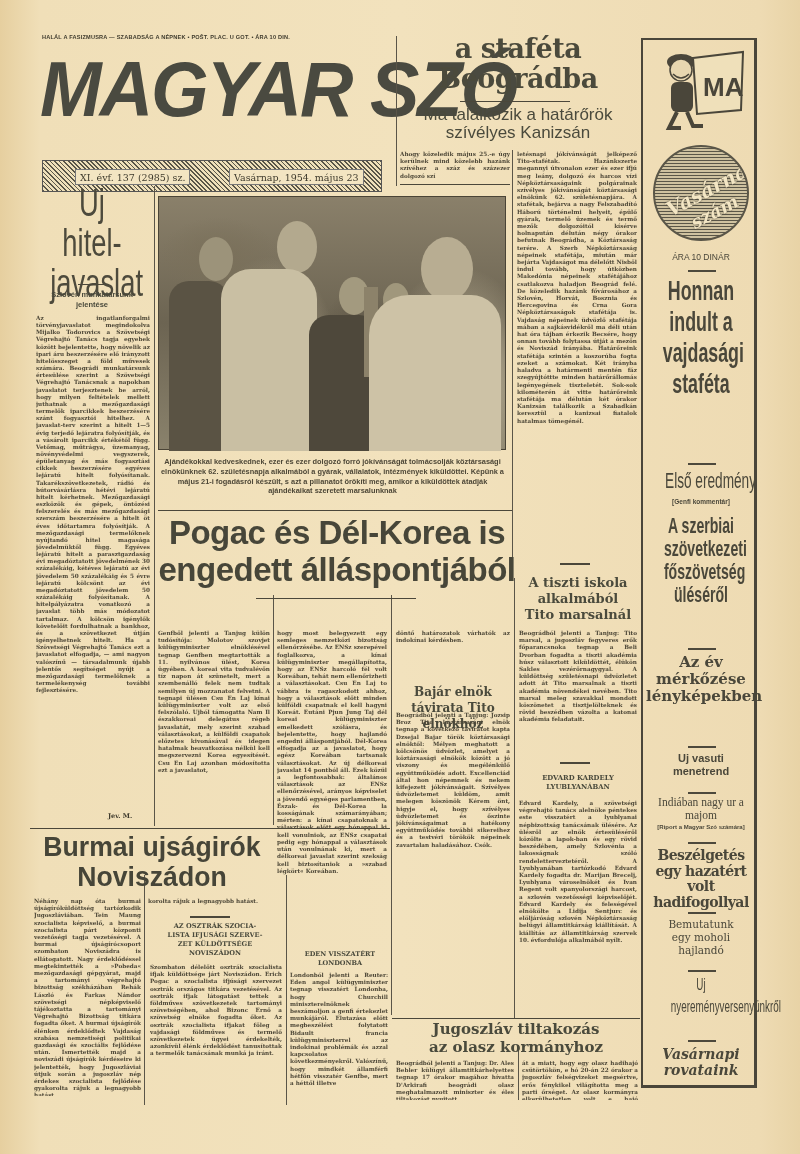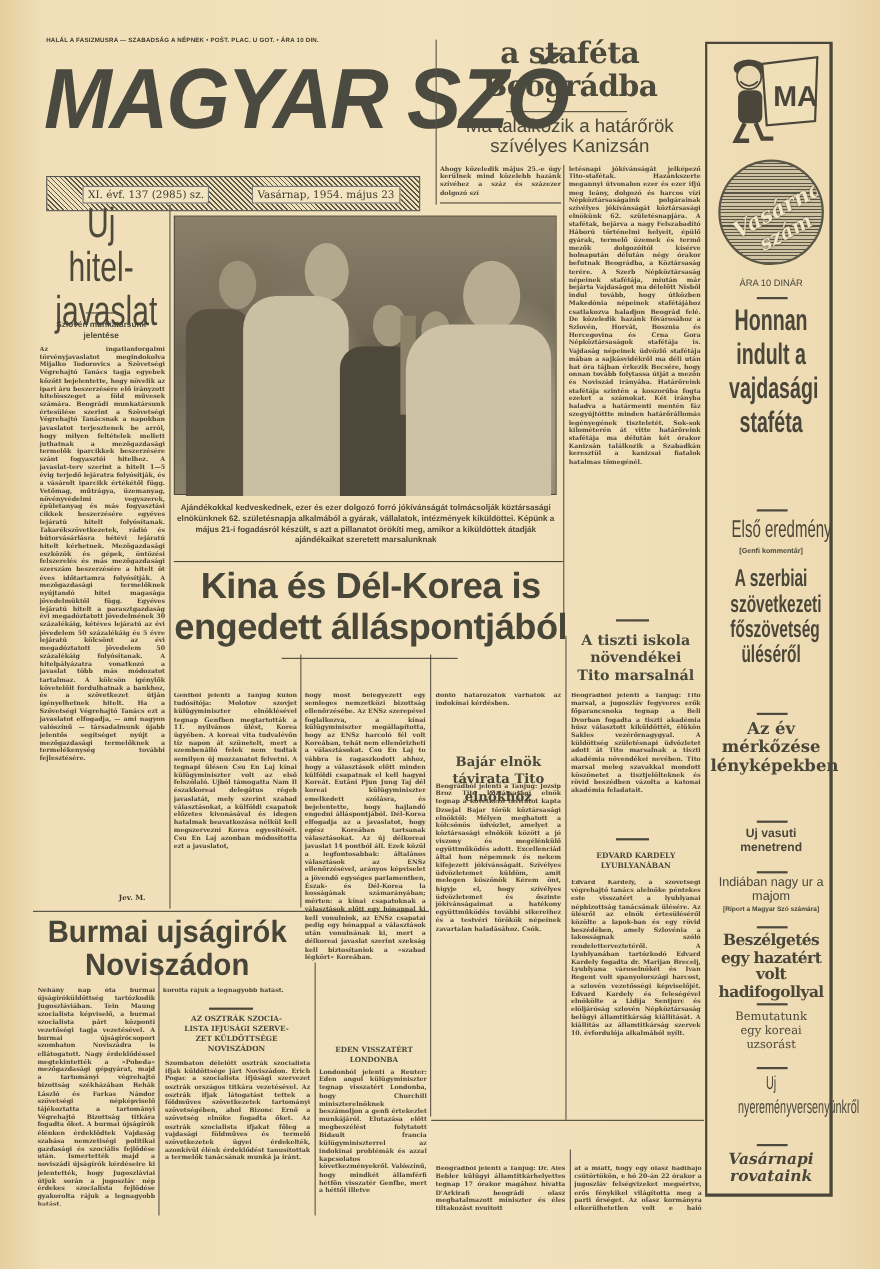--- a/index.html
+++ b/index.html
@@ -95,21 +95,21 @@
     <div class="abs" style="left:150px; top:118px; width:70px; height:136px; background:#4e483b; border-radius:20px 20px 0 0;"></div>
     <div class="person-head" style="left:224px; top:86px; width:26px; height:34px; background:#a0977c;"></div>
     <div class="abs" style="left:205px; top:90px; width:14px; height:90px; background:#8c826a;"></div>
     <div class="person-head" style="left:262px; top:40px; width:52px; height:64px; background:#b8ad92;"></div>
     <div class="abs" style="left:210px; top:98px; width:132px; height:156px; background:#cdc2a6; border-radius:40px 30px 0 0;"></div>
   </div>
   <div class="abs caption">Ajándékokkal kedveskednek, ezer és ezer dolgozó forró jókívánságát tolmácsolják köztársasági elnökünknek 62. születésnapja alkalmából a gyárak, vállalatok, intézmények kiküldöttei. Képünk a május 21-i fogadásról készült, s azt a pillanatot örökíti meg, amikor a kiküldöttek átadják ajándékaikat szeretett marsalunknak</div>
   <div class="abs rule" style="left:158px; top:510px; width:354px; height:1px;"></div>
 
   <div class="abs headline" style="left:158px; top:514px; width:358px; font-size:33px; line-height:37px; letter-spacing:-0.5px; color:#474639;">
-    <div>Kina és Dél-Korea is</div>
+    <div>Pogac és Dél-Korea is</div>
     <div>engedett álláspontjából</div>
   </div>
   <div class="abs rule" style="left:256px; top:598px; width:160px; height:1px;"></div>
   <div class="abs text-small" style="left:158px; top:630px; width:112px; height:195px; overflow:hidden;">Genfből jelenti a Tanjug külön tudósítója: Molotov szovjet külügyminiszter elnöklésével tegnap Genfben megtartották a 11. nyilvános ülést, Korea ügyében. A koreai vita tudvalévőn tíz napon át szünetelt, mert a szembenálló felek nem tudtak semilyen új mozzanatot felvetni. A tegnapi ülésen Csu En Laj kínai külügyminiszter volt az első felszólaló. Ujból támogatta Nam Il északkoreai delegátus régeb javaslatát, mely szerint szabad választásokat, a külföldi csapatok előzetes kivonásával és idegen hatalmak beavatkozása nélkül kell megszervezni Korea egyesítését. Csu En Laj azonban módosította ezt a javaslatot,</div>
   <div class="abs text-small" style="left:277px; top:630px; width:110px; height:245px; overflow:hidden;">hogy most belegyezett egy semleges nemzetközi bizottság ellenőrzésébe. Az ENSz szerepével foglalkozva, a kínai külügyminiszter megállapította, hogy az ENSz harcoló fél volt Koreában, tehát nem ellenőrizheti a választásokat. Csu En Laj to vábbra is ragaszkodott ahhoz, hogy a választások előtt minden külföldi csapatnak el kell hagyni Koreát. Eutáni Pjun Jung Taj dél koreai külügyminiszter emelkedett szólásra, és bejelentette, hogy hajlandó engedni álláspontjából. Dél-Korea elfogadja az a javaslatot, hogy egész Koreában tartsanak választásokat. Az új délkoreai javaslat 14 pontból áll. Ezek közül a legfontosabbak: általános választások az ENSz ellenőrzésével, arányos képviselet a jövendő egységes parlamentben, Észak- és Dél-Korea la kosságának számarányában; mérten: a kínai csapatoknak a választások előtt egy hónappal ki kell vonulniok, az ENSz csapatai pedig egy hónappal a választások után vonulnának ki, mert a délkoreai javaslat szerint szekság kell biztosítaniok a »szabad légkört« Koreában.</div>
   <div class="abs text-small" style="left:396px; top:630px; width:114px; height:16px; overflow:hidden;">döntő határozatok várhatók az indokínai kérdésben.</div>
 
   <div class="abs headline" style="left:290px; top:950px; width:100px; font-family:'DejaVu Serif',serif; font-size:6.5px; line-height:8.5px;">
     <div>EDEN VISSZATÉRT</div>
     <div>LONDONBA</div>
@@ -119,21 +119,21 @@
   <div class="abs headline" style="left:394px; top:660px; width:118px; font-family:'DejaVu Serif',serif; font-size:12px; line-height:16px;margin-top:24px;">
     <div>Bajár elnök</div>
     <div>távirata Tito</div>
     <div>elnökhöz</div>
   </div>
   <div class="abs text-small" style="left:396px; top:712px; width:114px; height:308px; overflow:hidden;">Beográdból jelenti a Tanjug: Jozsip Broz Tito köztársasági elnök tegnap a következő táviratot kapta Dzsejal Bajar török köztársasági elnöktől: Mélyen meghatott a kölcsönös üdvözlet, amelyet a köztársasági elnökök között a jó viszony és megélénkülő együttműködés adott. Excellenciád által hon népemnek és nekem kifejezett jókívánságait. Szívélyes üdvözletemet küldöm, amit melegen köszönök Kérem önt, higyje el, hogy szívélyes üdvözletemet és őszinte jókívánságaimat a hatékony együttműködés további sikereihez és a testvéri törökök népeinek zavartalan haladásához. Csók.</div>
 
   <div class="abs rule" style="left:560px; top:563px; width:30px; height:2px;"></div>
   <div class="abs headline" style="left:517px; top:575px; width:122px; font-family:'DejaVu Serif',serif; font-size:13px; line-height:16px;">
     <div>A tiszti iskola</div>
-    <div>növendékei</div>
+    <div>alkalmából</div>
     <div>Tito marsalnál</div>
   </div>
   <div class="abs text-small" style="left:519px; top:630px; width:118px; height:123px; overflow:hidden;">Beográdból jelenti a Tanjug: Tito marsal, a jugoszláv fegyveres erők főparancsnoka tegnap a Beli Dvorban fogadta a tiszti akadémia húsz választott kiküldöttét, élükön Sakles vezérőrnagygyal. A küldöttség születésnapi üdvözletet adott át Tito marsalnak a tiszti akadémia növendékei nevében. Tito marsal meleg szavakkal mondott köszönetet a tisztjelölteknek és rövid beszédben vázolta a katonai akadémia feladatait.</div>
 
   <div class="abs rule" style="left:560px; top:762px; width:30px; height:2px;"></div>
   <div class="abs headline" style="left:517px; top:774px; width:122px; font-family:'DejaVu Serif',serif; font-size:6.8px; line-height:9px;">
     <div>EDVARD KARDELY</div>
     <div>LYUBLYANÁBAN</div>
   </div>
   <div class="abs text-small" style="left:519px; top:800px; width:118px; height:215px; overflow:hidden;">Edvard Kardely, a szövetségi végrehajtó tanács alelnöke péntekes este visszatért a lyublyanai népbizottság tanácsának ülésére. Az ülésről az elnök értesüléséről közölte a lapok-ban és egy rövid beszédében, amely Szlovénia a lakosságnak szóló rendeletterveztetéről. A Lyublyanában tartózkodó Edvard Kardely fogadta dr. Marijan Brecelj, Lyublyana városelnökét és Ivan Regent volt spanyolországi harcost, a szlovén vezetősségi képviselőjét. Edvard Kardely és feleségével elnökölte a Lidija Sentjurc és elöljáróság szlovén Népköztársaság belügyi államtitkárság kiállítását. A kiállítás az államtitkárság szervek 10. évfordulója alkalmából nyílt.</div>
@@ -148,20 +148,24 @@
   <div class="abs rule" style="left:190px; top:916px; width:40px; height:2px;"></div>
   <div class="abs headline" style="left:148px; top:922px; width:134px; font-family:'DejaVu Serif',serif; font-size:6.6px; line-height:9px;">
     <div>AZ OSZTRÁK SZOCIA-</div>
     <div>LISTA IFJUSÁGI SZERVE-</div>
     <div>ZET KÜLDÖTTSÉGE</div>
     <div>NOVISZÁDON</div>
   </div>
   <div class="abs text-small" style="left:150px; top:964px; width:132px; height:136px; overflow:hidden;">Szombaton délelőtt osztrák szocialista ifjak küldöttsége járt Noviszádon. Erich Pogac a szocialista ifjúsági szervezet osztrák országos titkára vezetésével. Az osztrák ifjak látogatást tettek a földműves szövetkezetek tartományi szövetségében, ahol Bizonc Ernő a szövetség elnöke fogadta őket. Az osztrák szocialista ifjakat főleg a vajdasági földműves és termelő szövetkezetek ügyei érdekelték, azonkívül élénk érdeklődést tanusítottak a termelők tanácsának munká ja iránt.</div>
 
   <div class="abs rule" style="left:392px; top:1018px; width:248px; height:1px;"></div>
+  <div class="abs headline" style="left:392px; top:1020px; width:248px; font-family:'DejaVu Serif',serif; font-size:15px; line-height:18px; color:#4a4a3c;">
+    <div>Jugoszláv tiltakozás</div>
+    <div>az olasz kormányhoz</div>
+  </div>
   <div class="abs text-small" style="left:396px; top:1060px; width:118px; height:40px; overflow:hidden;">Beográdból jelenti a Tanjug: Dr. Ales Bebler külügyi államtitkárhelyettes tegnap 17 órakor magához hívatta D'Arkirafi beográdi olasz meghatalmazott miniszter és éles tiltakozást nyujtott</div>
   <div class="abs text-small" style="left:522px; top:1060px; width:116px; height:40px; overflow:hidden;">át a miatt, hogy egy olasz hadihajó csütörtökön, e hó 20-án 22 órakor a jugoszláv felségvizeket megsértve, erős fénykikel világította meg a parti őrséget. Az olasz kormányra elkerülhetetlen volt e hajó kiértékelésekor az egyoldalú parancsot.</div>
 
   <div class="abs right-box">
     <svg class="cartoon" viewBox="0 0 90 92">
       <ellipse cx="24" cy="18" rx="14" ry="8" fill="#4a463a"></ellipse>
       <circle cx="24" cy="26" r="11" fill="#e8d7b0" stroke="#4a463a" stroke-width="1.5"></circle>
       <path d="M16 30 Q24 38 32 30" fill="none" stroke="#4a463a" stroke-width="1.5"></path>
       <rect x="14" y="38" width="22" height="30" rx="6" fill="#4a463a"></rect>
       <path d="M20 68 L12 84 L24 84 M30 68 L36 82 L46 82" fill="none" stroke="#4a463a" stroke-width="4"></path>
@@ -178,25 +182,25 @@
     <div class="rb-item" style="top:236px; font-family:'Liberation Sans',sans-serif; font-weight:bold; font-size:27px; line-height:31px; transform:scaleX(0.66); transform-origin:center top;">Honnan indult a vajdasági staféta</div>
     <div class="short-rule" style="top:423px;"></div>
     <div class="rb-item" style="top:428px; font-family:'Liberation Sans',sans-serif; font-size:22px; line-height:26px; transform:scaleX(0.62); transform-origin:center top; white-space:nowrap;">Első eredmény</div>
     <div class="rb-item" style="top:458px; font-family:'Liberation Sans',sans-serif; font-weight:bold; font-size:6.5px;">[Genfi kommentár]</div>
     <div class="rb-item" style="top:474px; font-family:'Liberation Sans',sans-serif; font-weight:bold; font-size:22px; line-height:23px; transform:scaleX(0.64); transform-origin:center top;">A szerbiai szövetkezeti főszövetség üléséről</div>
     <div class="short-rule" style="top:608px;"></div>
     <div class="rb-item" style="top:614px; font-family:'DejaVu Serif',serif; font-weight:bold; font-size:15px; line-height:17px; padding:0 3px;">Az év mérkőzése lényképekben</div>
     <div class="short-rule" style="top:706px;"></div>
     <div class="rb-item" style="top:712px; font-family:'Liberation Sans',sans-serif; font-weight:bold; font-size:11px; line-height:13px; padding:0 18px;">Uj vasuti menetrend</div>
     <div class="short-rule" style="top:752px;"></div>
-    <div class="rb-item" style="top:756px; font-family:Liberation Sans, sans-serif; font-size:11.5px; line-height:13px; padding:0 4px;">Indiában nagy ur a majom</div>
+    <div class="rb-item" style="top:756px; font-family:Liberation Serif, serif; font-size:11.5px; line-height:13px; padding:0 4px;">Indiában nagy ur a majom</div>
     <div class="rb-item" style="top:784px; font-family:'Liberation Sans',sans-serif; font-weight:bold; font-size:6px; line-height:7px; padding:0 10px;">[Riport a Magyar Szó számára]</div>
     <div class="short-rule" style="top:802px;"></div>
     <div class="rb-item" style="top:808px; font-family:'DejaVu Serif',serif; font-weight:bold; font-size:14px; line-height:15.5px; padding:0 2px; letter-spacing:-0.5px;">Beszélgetés egy hazatért volt hadifogollyal</div>
     <div class="short-rule" style="top:872px;"></div>
-    <div class="rb-item" style="top:878px; font-family:'DejaVu Serif',serif; font-size:10.5px; line-height:13px; padding:0 16px;">Bemutatunk egy koreai uzsorást</div>
+    <div class="rb-item" style="top:878px; font-family:'DejaVu Serif',serif; font-size:10.5px; line-height:13px; padding:0 16px;">Bemutatunk egy moholi hajlandó</div>
     <div class="short-rule" style="top:930px;"></div>
     <div class="rb-item" style="top:934px; font-family:'Liberation Sans',sans-serif; font-size:17px; line-height:22px; transform:scaleX(0.58); transform-origin:center top; padding:0 6px;">Uj nyereményversenyünkről</div>
     <div class="short-rule" style="top:1000px;"></div>
     <div class="rb-item" style="top:1006px; font-family:'DejaVu Serif',serif; font-style:italic; font-weight:bold; font-size:14px; line-height:16px; padding:0 2px;">Vasárnapi rovataink</div>
   </div>
 
 </div>
 
 </body></html>

